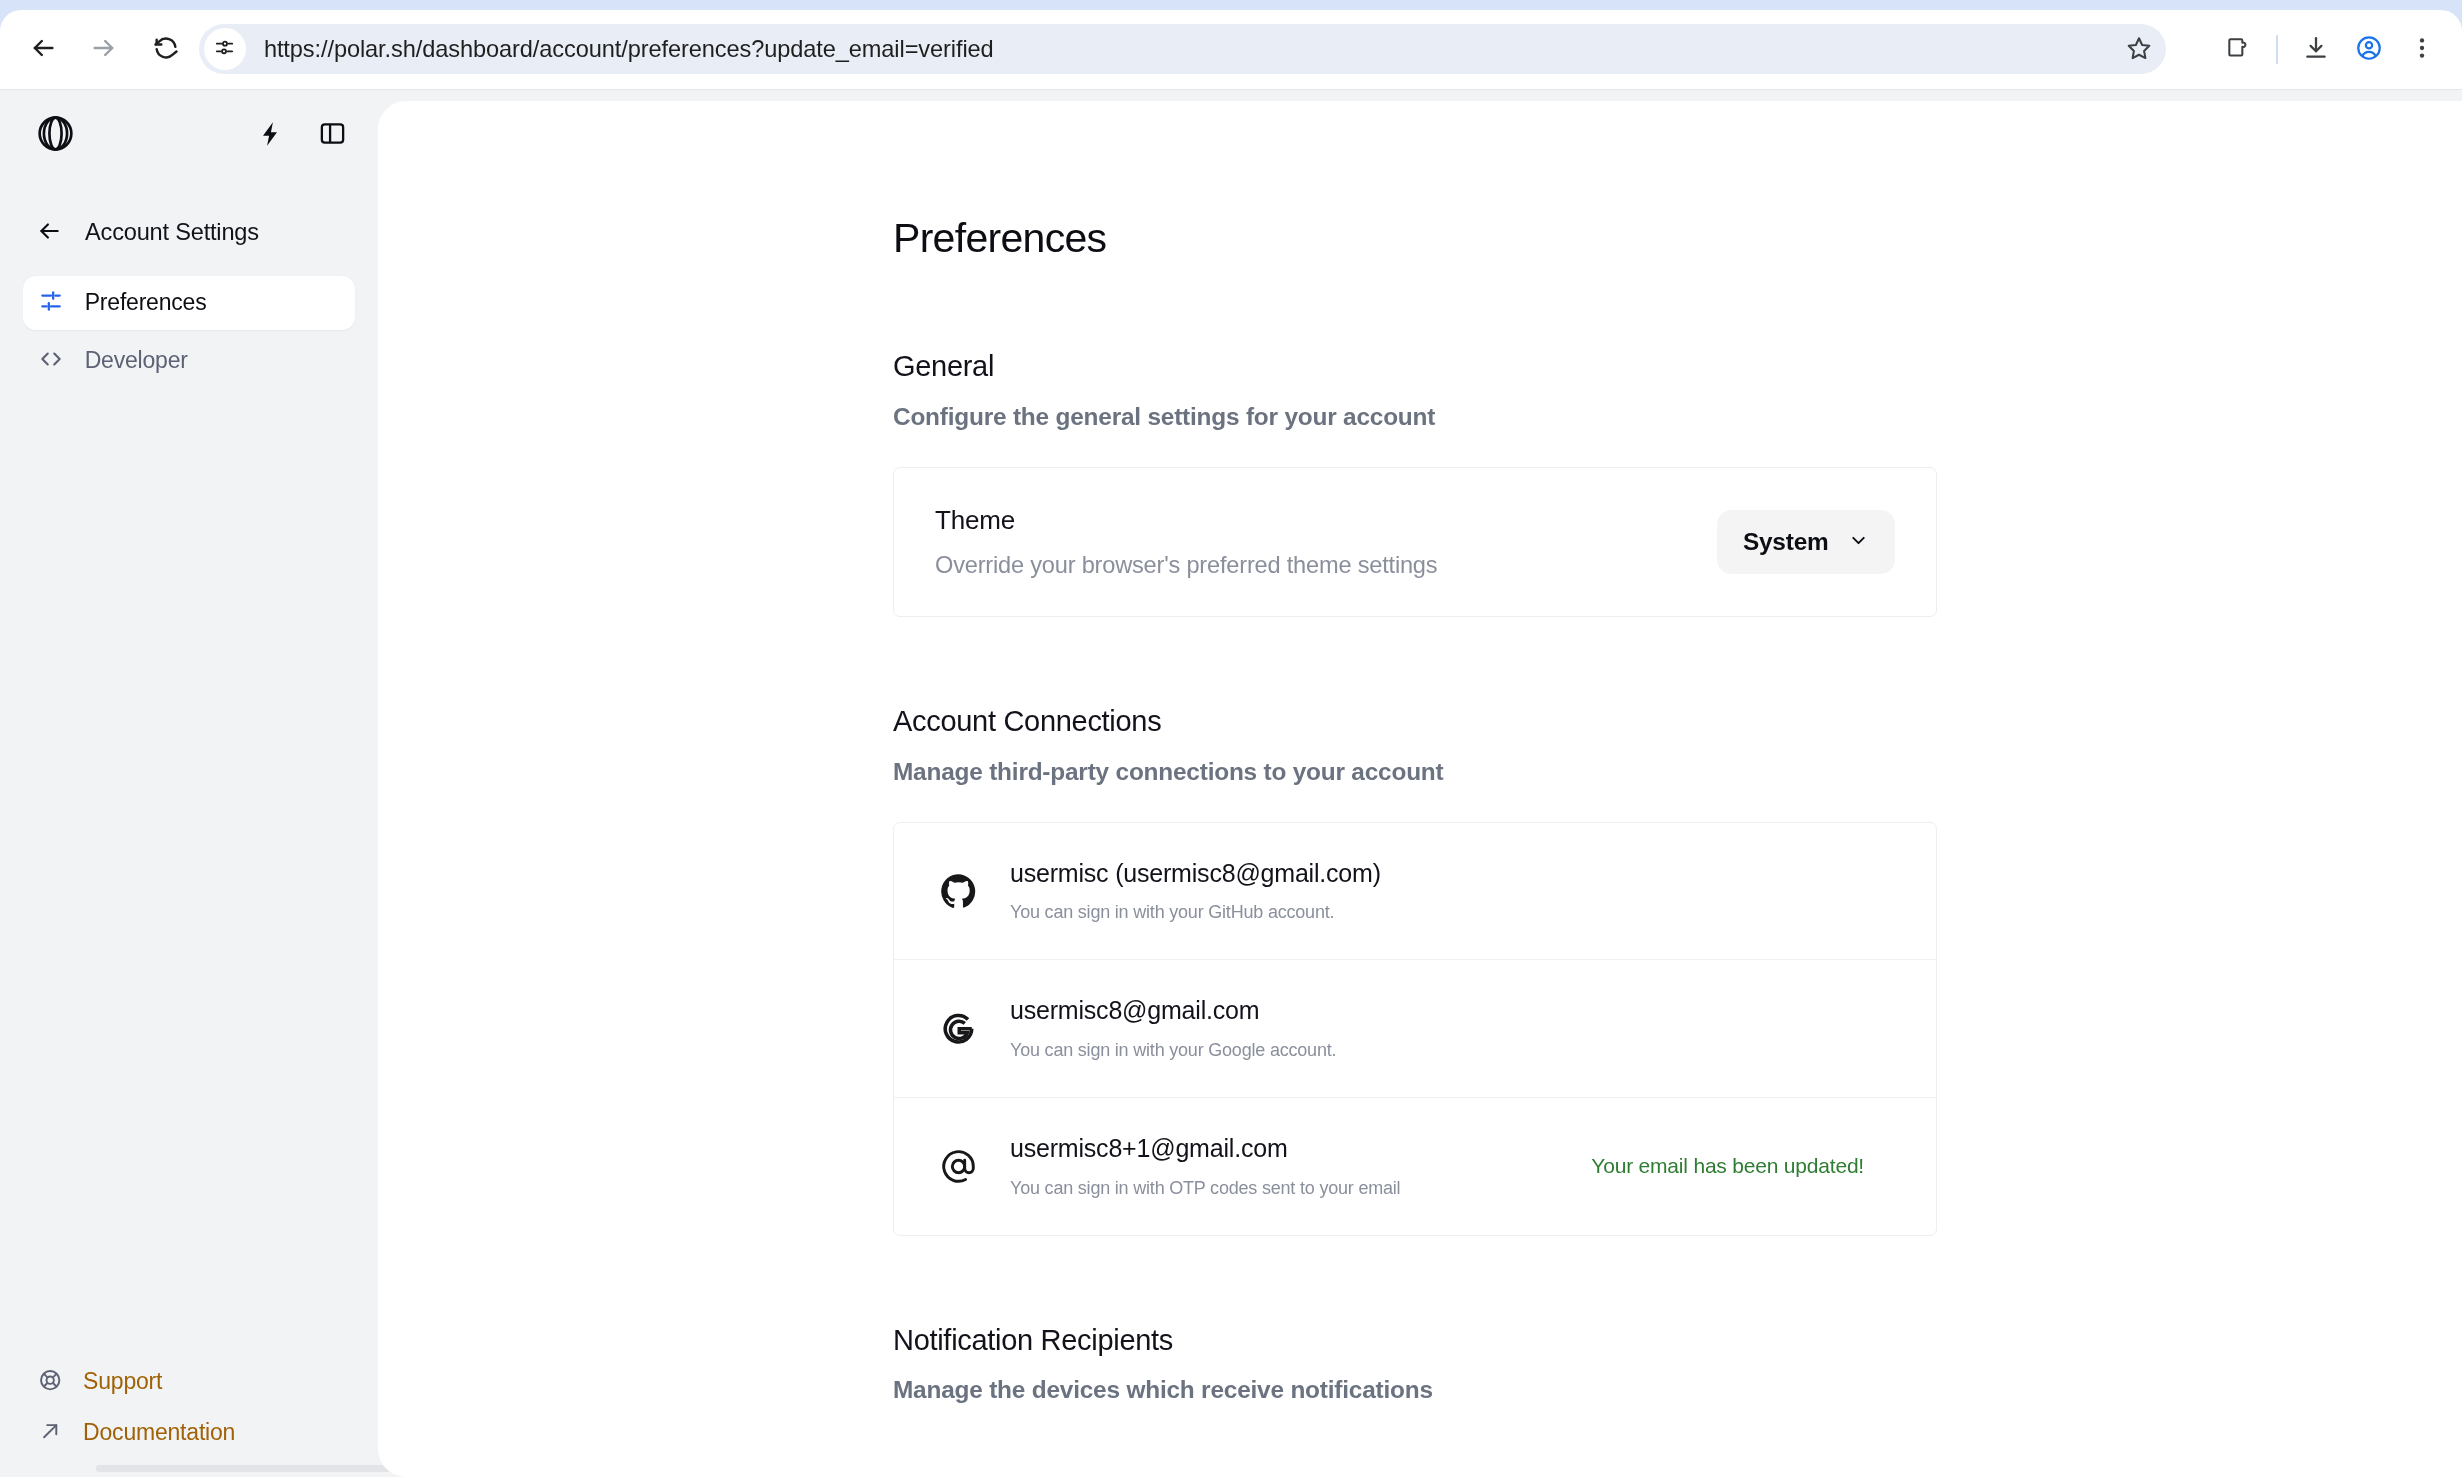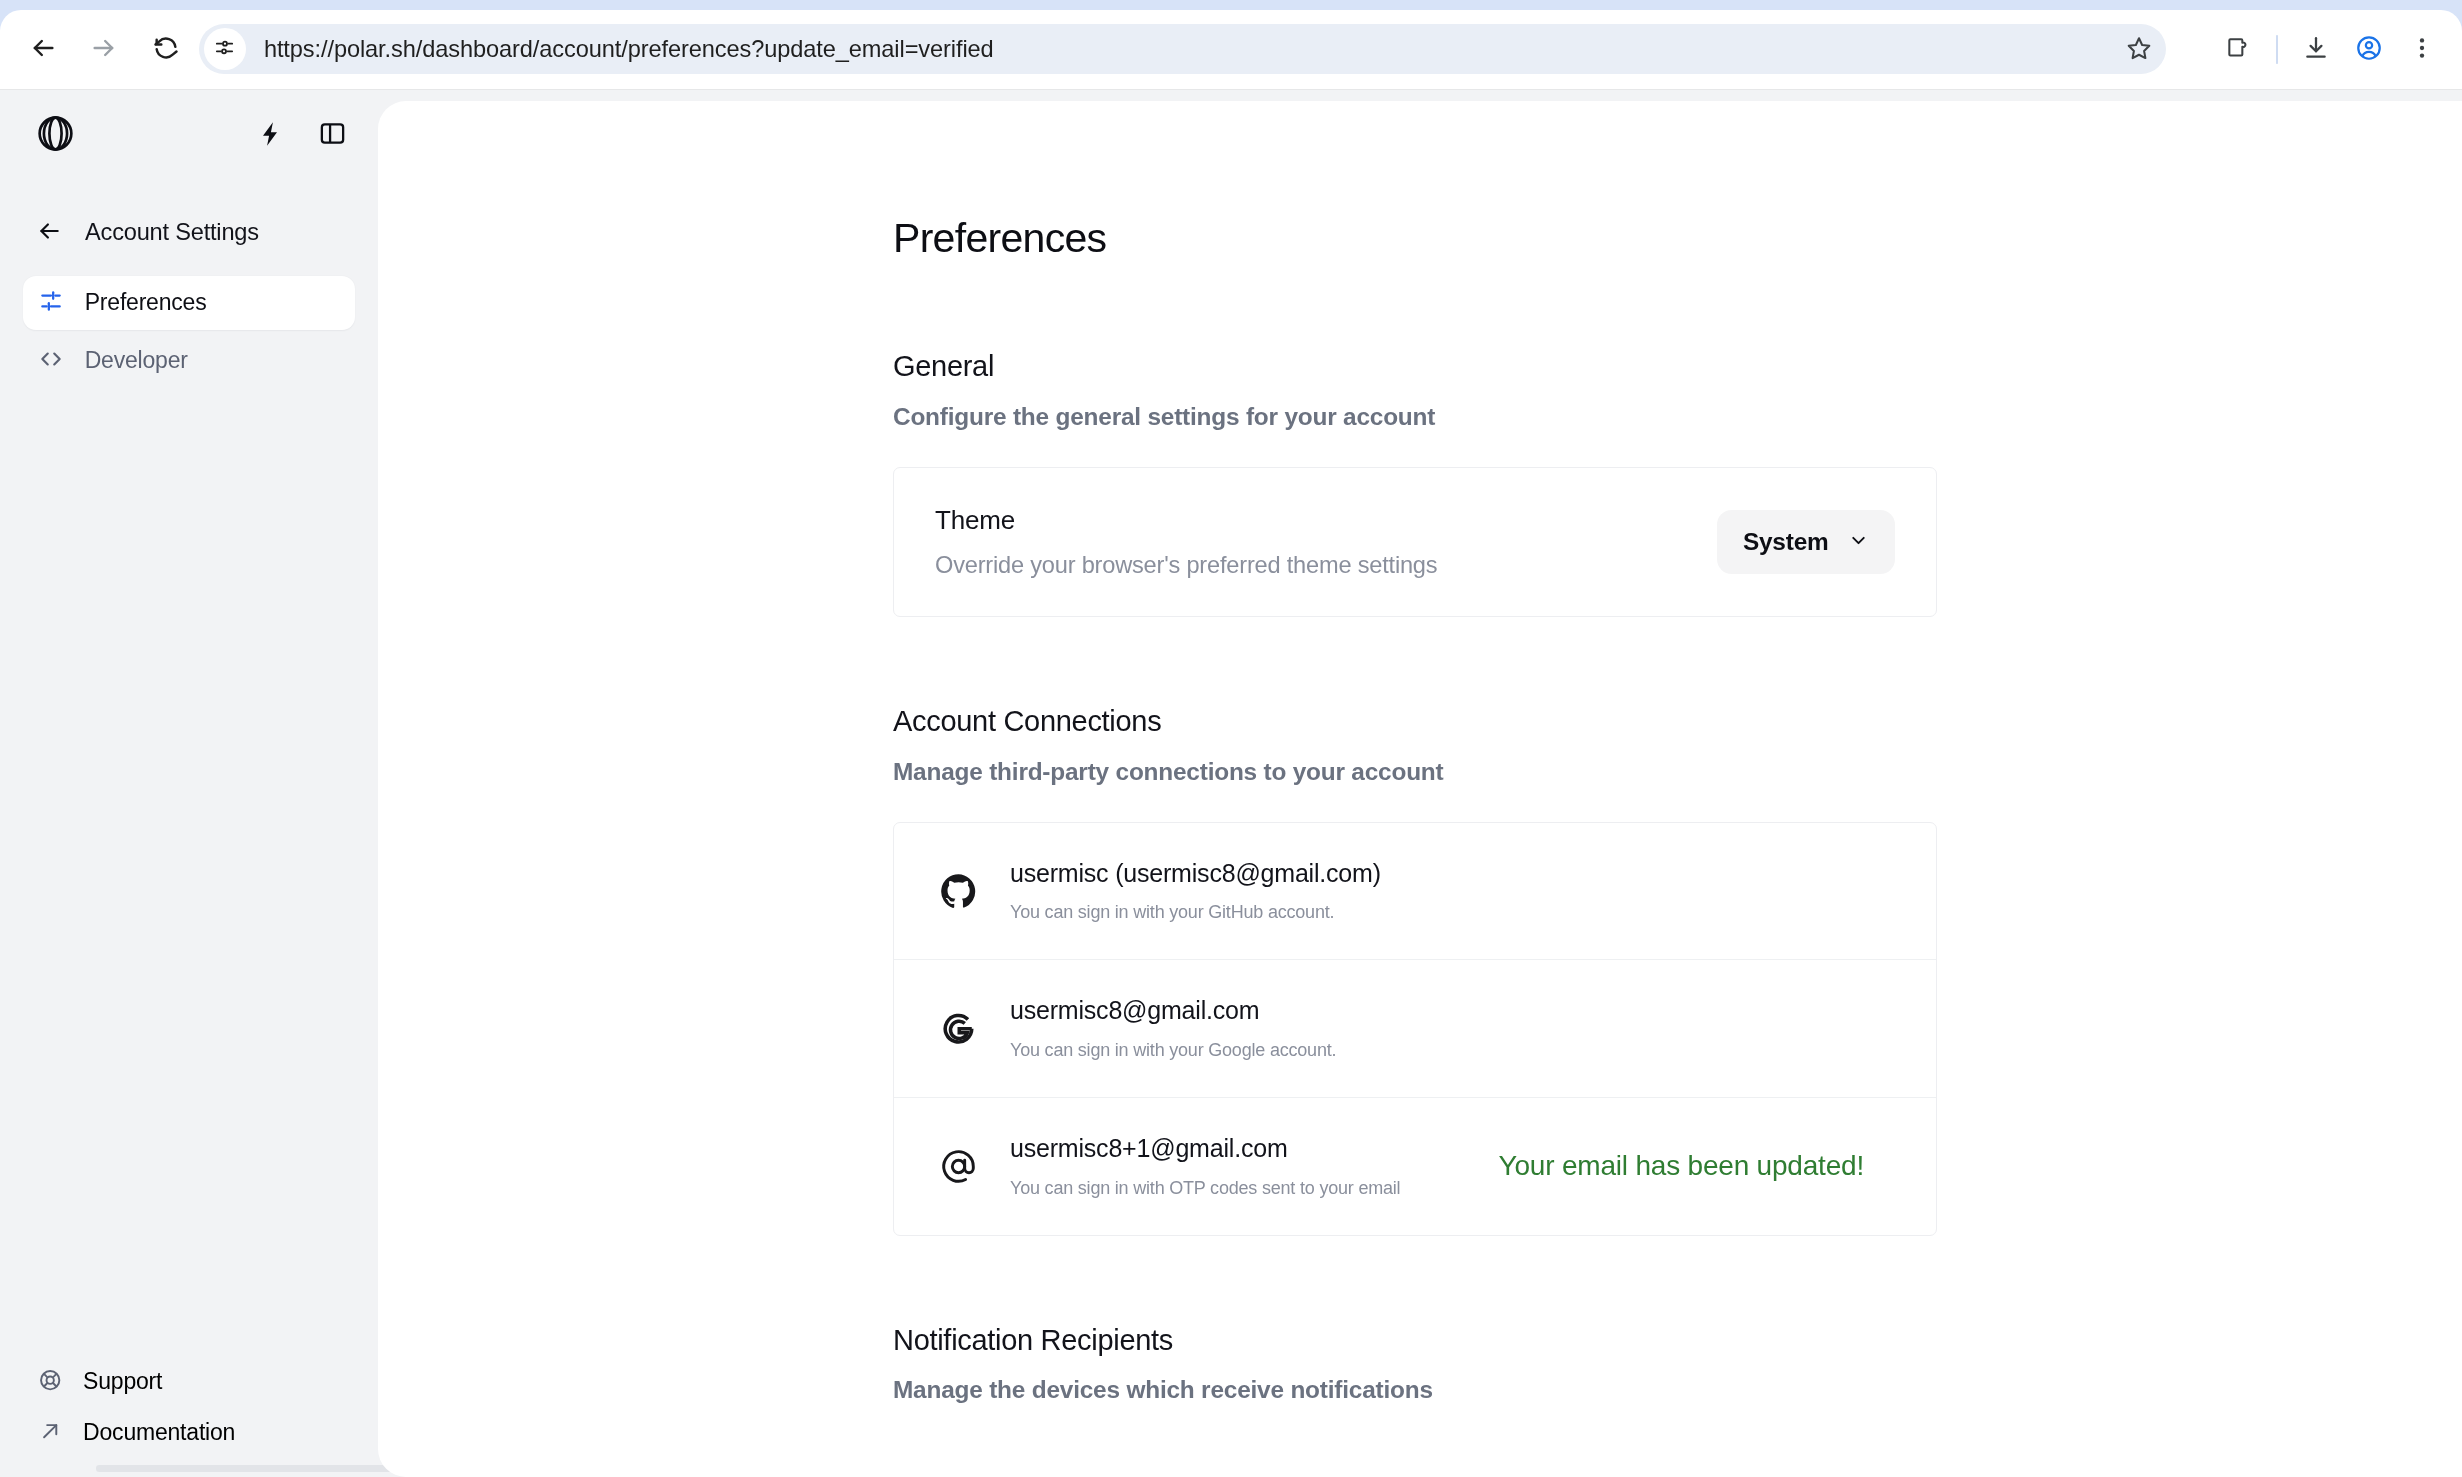--- a/index.html
+++ b/index.html
@@ -191,21 +191,21 @@
     display: flex;
     align-items: center;
     gap: 21px;
     height: 49px;
     padding: 0 14.7px;
     border-radius: 13px;
   }
   .bottom-item .nav-label {
     font-size: 23px;
     letter-spacing: -0.2px;
-    color: #000000;
+    color: #a16207;
   }
   #sidebar-scrollbar {
     position: absolute;
     left: 96px;
     bottom: 6.5px;
     width: 1189px;
     height: 6.5px;
     background: #e2e4e8;
     border-radius: 3.3px;
   }
@@ -314,21 +314,21 @@
     letter-spacing: -0.2px;
   }
   .conn-desc {
     margin-top: 14.7px;
     font-size: 18px;
     color: #8a8f9c;
     letter-spacing: -0.2px;
   }
   .conn-status {
     flex: 0 0 auto;
-    font-size: 28px;
+    font-size: 21px;
     color: #2f7d32;
     letter-spacing: -0.2px;
     padding-right: 31px;
   }
 </style>
 </head>
 <body>
 
 <div id="browser-chrome">
   <div id="chrome-tabstrip-bg"></div>

